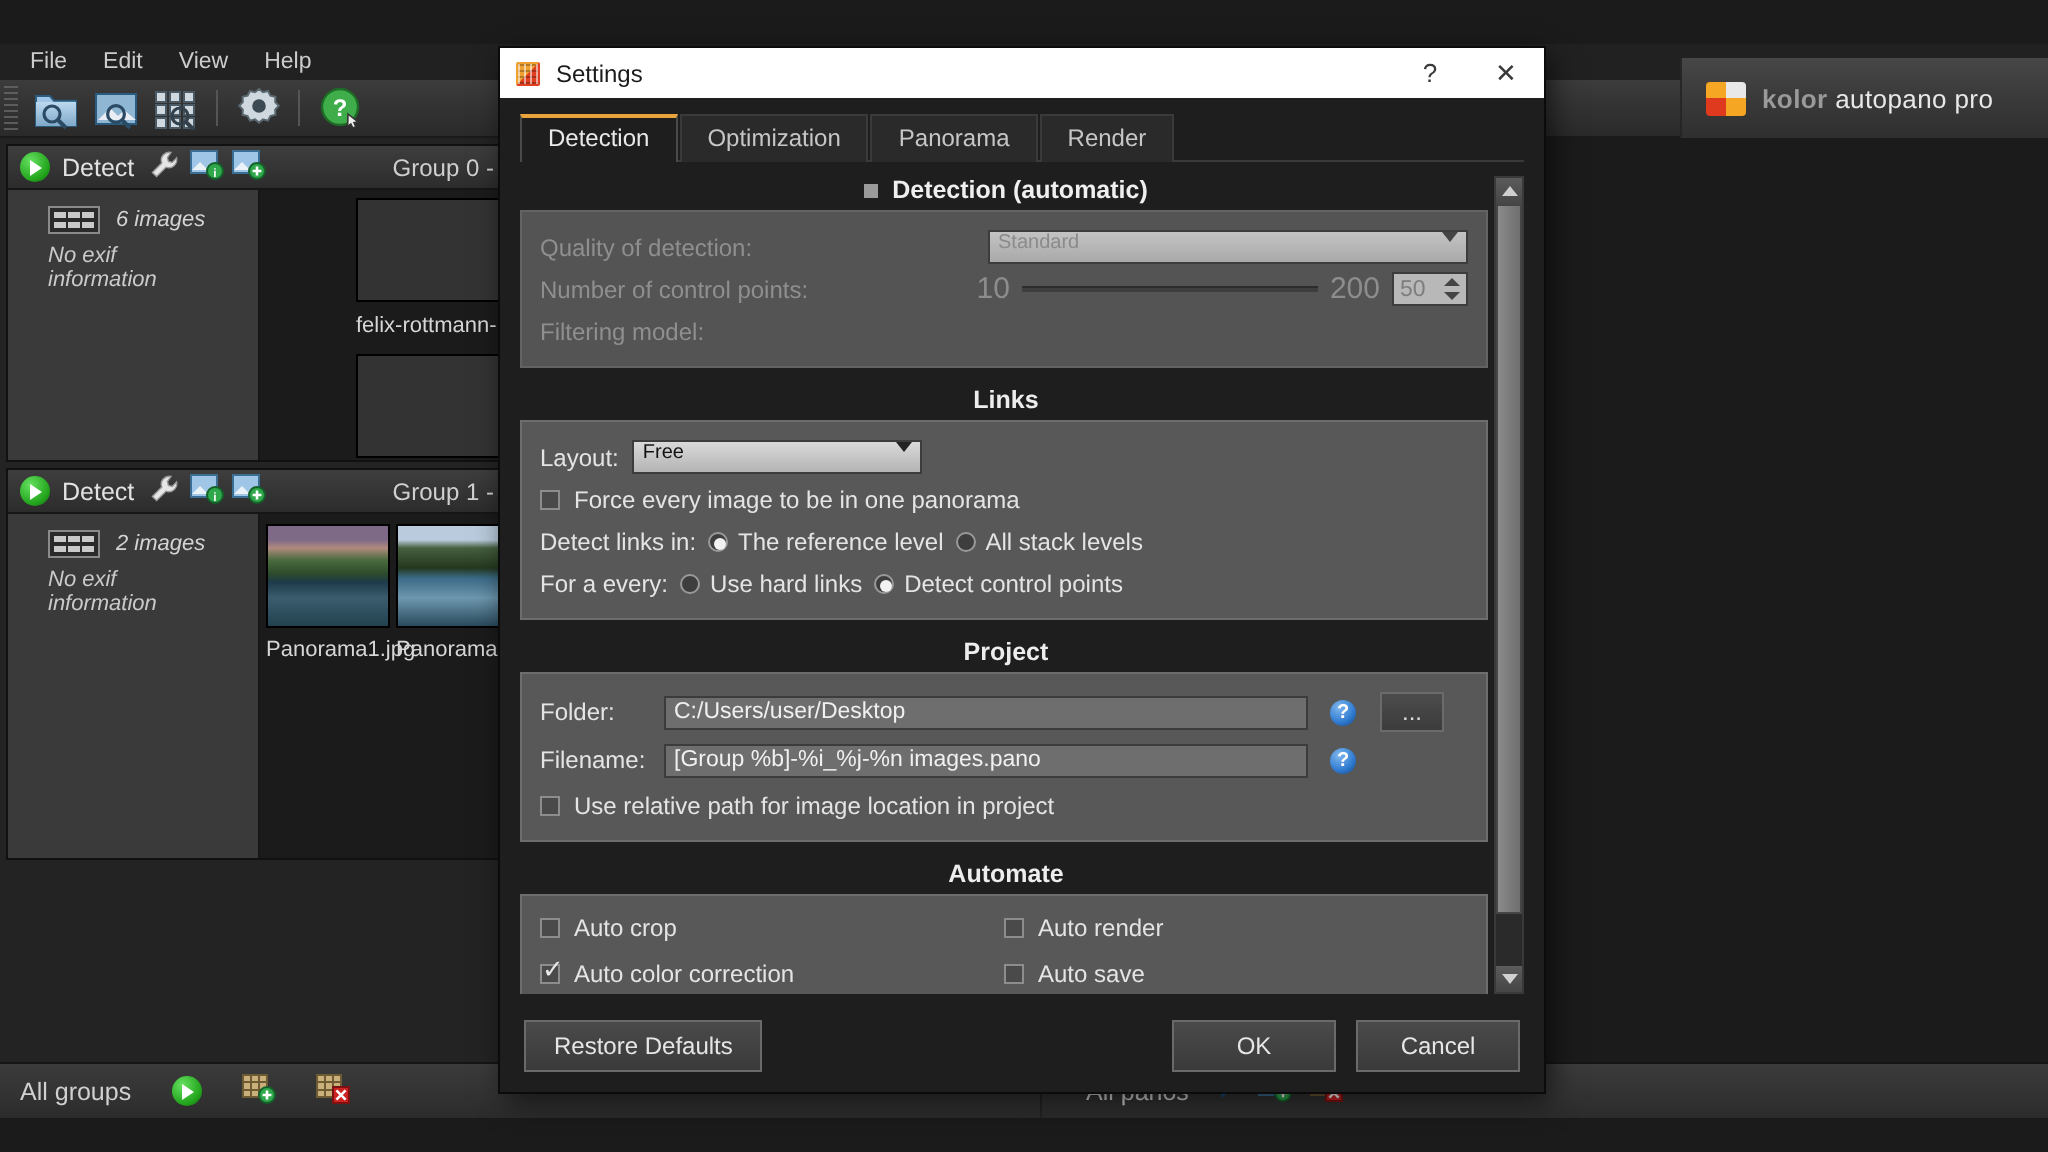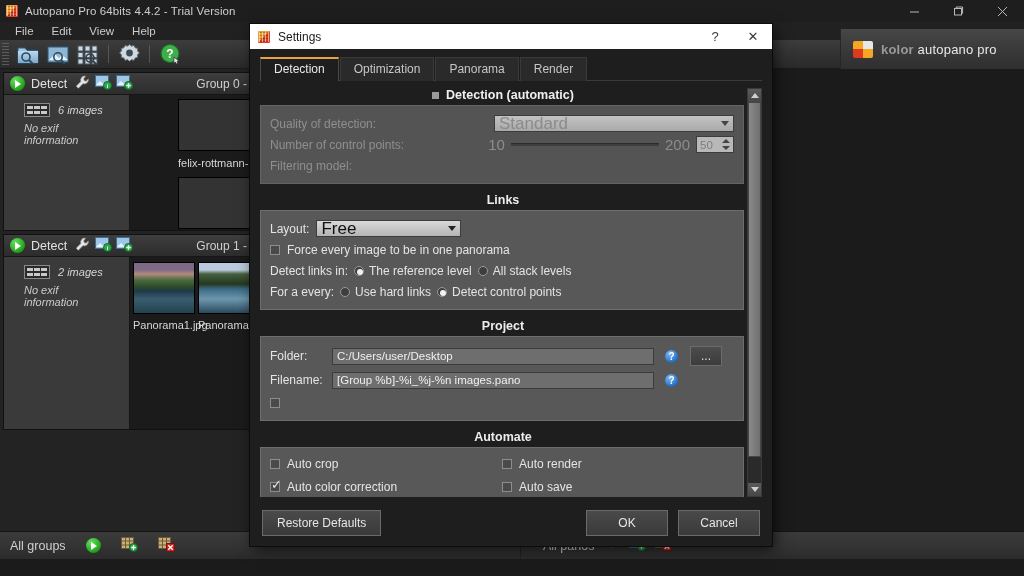--- a/index.html
+++ b/index.html
@@ -233,22 +233,22 @@
   .groupbox {
     background:#585858; border:1px solid #6d6d6d; padding:7px 9px;
   }
   .groupbox.disabled { background:#545454; border-color:#636363; }
   .row { display:flex; align-items:center; height:21px; }
   .lbl { font-size:12px; color:#e4e4e4; }
   .lbl.dis { color:#8f8f8f; }
 
   .combo {
     height:17px; background:linear-gradient(180deg,#d9d9d9,#b4b4b4);
-    border:1px solid #3c3c3c; display:flex; align-items:center;
-    padding:0 4px; font-size:17px; color:#111; position:relative;
+    border:1px solid #3c3c3c; display:flex; 
+    padding:0 4px; font-size:10px; color:#111; position:relative;
   }
   .combo.dis { color:#8b8b8b; background:linear-gradient(180deg,#c3c3c3,#a9a9a9); }
   .combo .arrow {
     margin-left:auto; width:0;height:0;
     border-left:4px solid transparent;border-right:4px solid transparent;border-top:5px solid #222;
   }
   .combo.dis .arrow { border-top-color:#444; }
 
   .slider-wrap { display:flex; align-items:center; gap:6px; margin-left:auto; }
   .s-min, .s-max { font-size:15px; color:#8d8d8d; }
@@ -333,43 +333,20 @@
   }
   .btn.wide { min-width:88px; }
   .spacer { flex:1; }
   .gap { width:10px; }
 </style>
 </head>
 <body>
 
 <div id="app">
 
-  <div class="titlebar">
-    <div class="tb-icon"></div>
-    <div class="tb-title">Autopano Pro 64bits 4.4.2 - Trial Version</div>
-    <div class="winctl">
-      <div class="winbtn">
-        <svg width="11" height="11" viewBox="0 0 11 11">
-            <line x1="1" y1="6" x2="10" y2="6" stroke="#b8b8b8" stroke-width="1"></line>
-          </svg>
-      </div>
-      <div class="winbtn">
-        <svg width="11" height="11" viewBox="0 0 11 11">
-            <rect x="1.5" y="2.5" width="7" height="6.5" fill="none" stroke="#b8b8b8" stroke-width="1"></rect>
-            <polyline points="3.2,2.2 3.2,1 9.6,1 9.6,7.3 8.6,7.3" fill="none" stroke="#b8b8b8" stroke-width="1"></polyline>
-          </svg>
-      </div>
-      <div class="winbtn">
-        <svg width="11" height="11" viewBox="0 0 11 11">
-            <line x1="1" y1="1" x2="10" y2="10" stroke="#b8b8b8" stroke-width="1"></line>
-            <line x1="10" y1="1" x2="1" y2="10" stroke="#b8b8b8" stroke-width="1"></line>
-          </svg>
-      </div>
-    </div>
-  </div>
 
   <div class="menubar">
     <div class="menu-item">File</div>
     <div class="menu-item">Edit</div>
     <div class="menu-item">View</div>
     <div class="menu-item">Help</div>
   </div>
 
   <div class="toolbar">
     <div class="grip"></div>
@@ -724,20 +701,21 @@
           </div>
           <div class="row" style="height:24px;">
             <span class="lbl" style="width:62px;">Filename:</span>
             <span class="txtfield" style="width:322px;">
               <span>[Group %b]-%i_%j-%n images.pano</span>
             </span>
             <span class="help-dot" style="margin-left:11px;">?</span>
           </div>
           <div class="row">
             <span class="cbx"></span>
+            <span class="lbl">Use relative path for image location in project</span>
           </div>
         </div>
 
         <div class="sec-title" style="margin-top:9px;">
           <span>Automate</span>
         </div>
         <div class="groupbox" style="padding-bottom:10px;">
           <div class="auto-grid">
             <div class="auto-item">
               <span class="cbx"></span>

